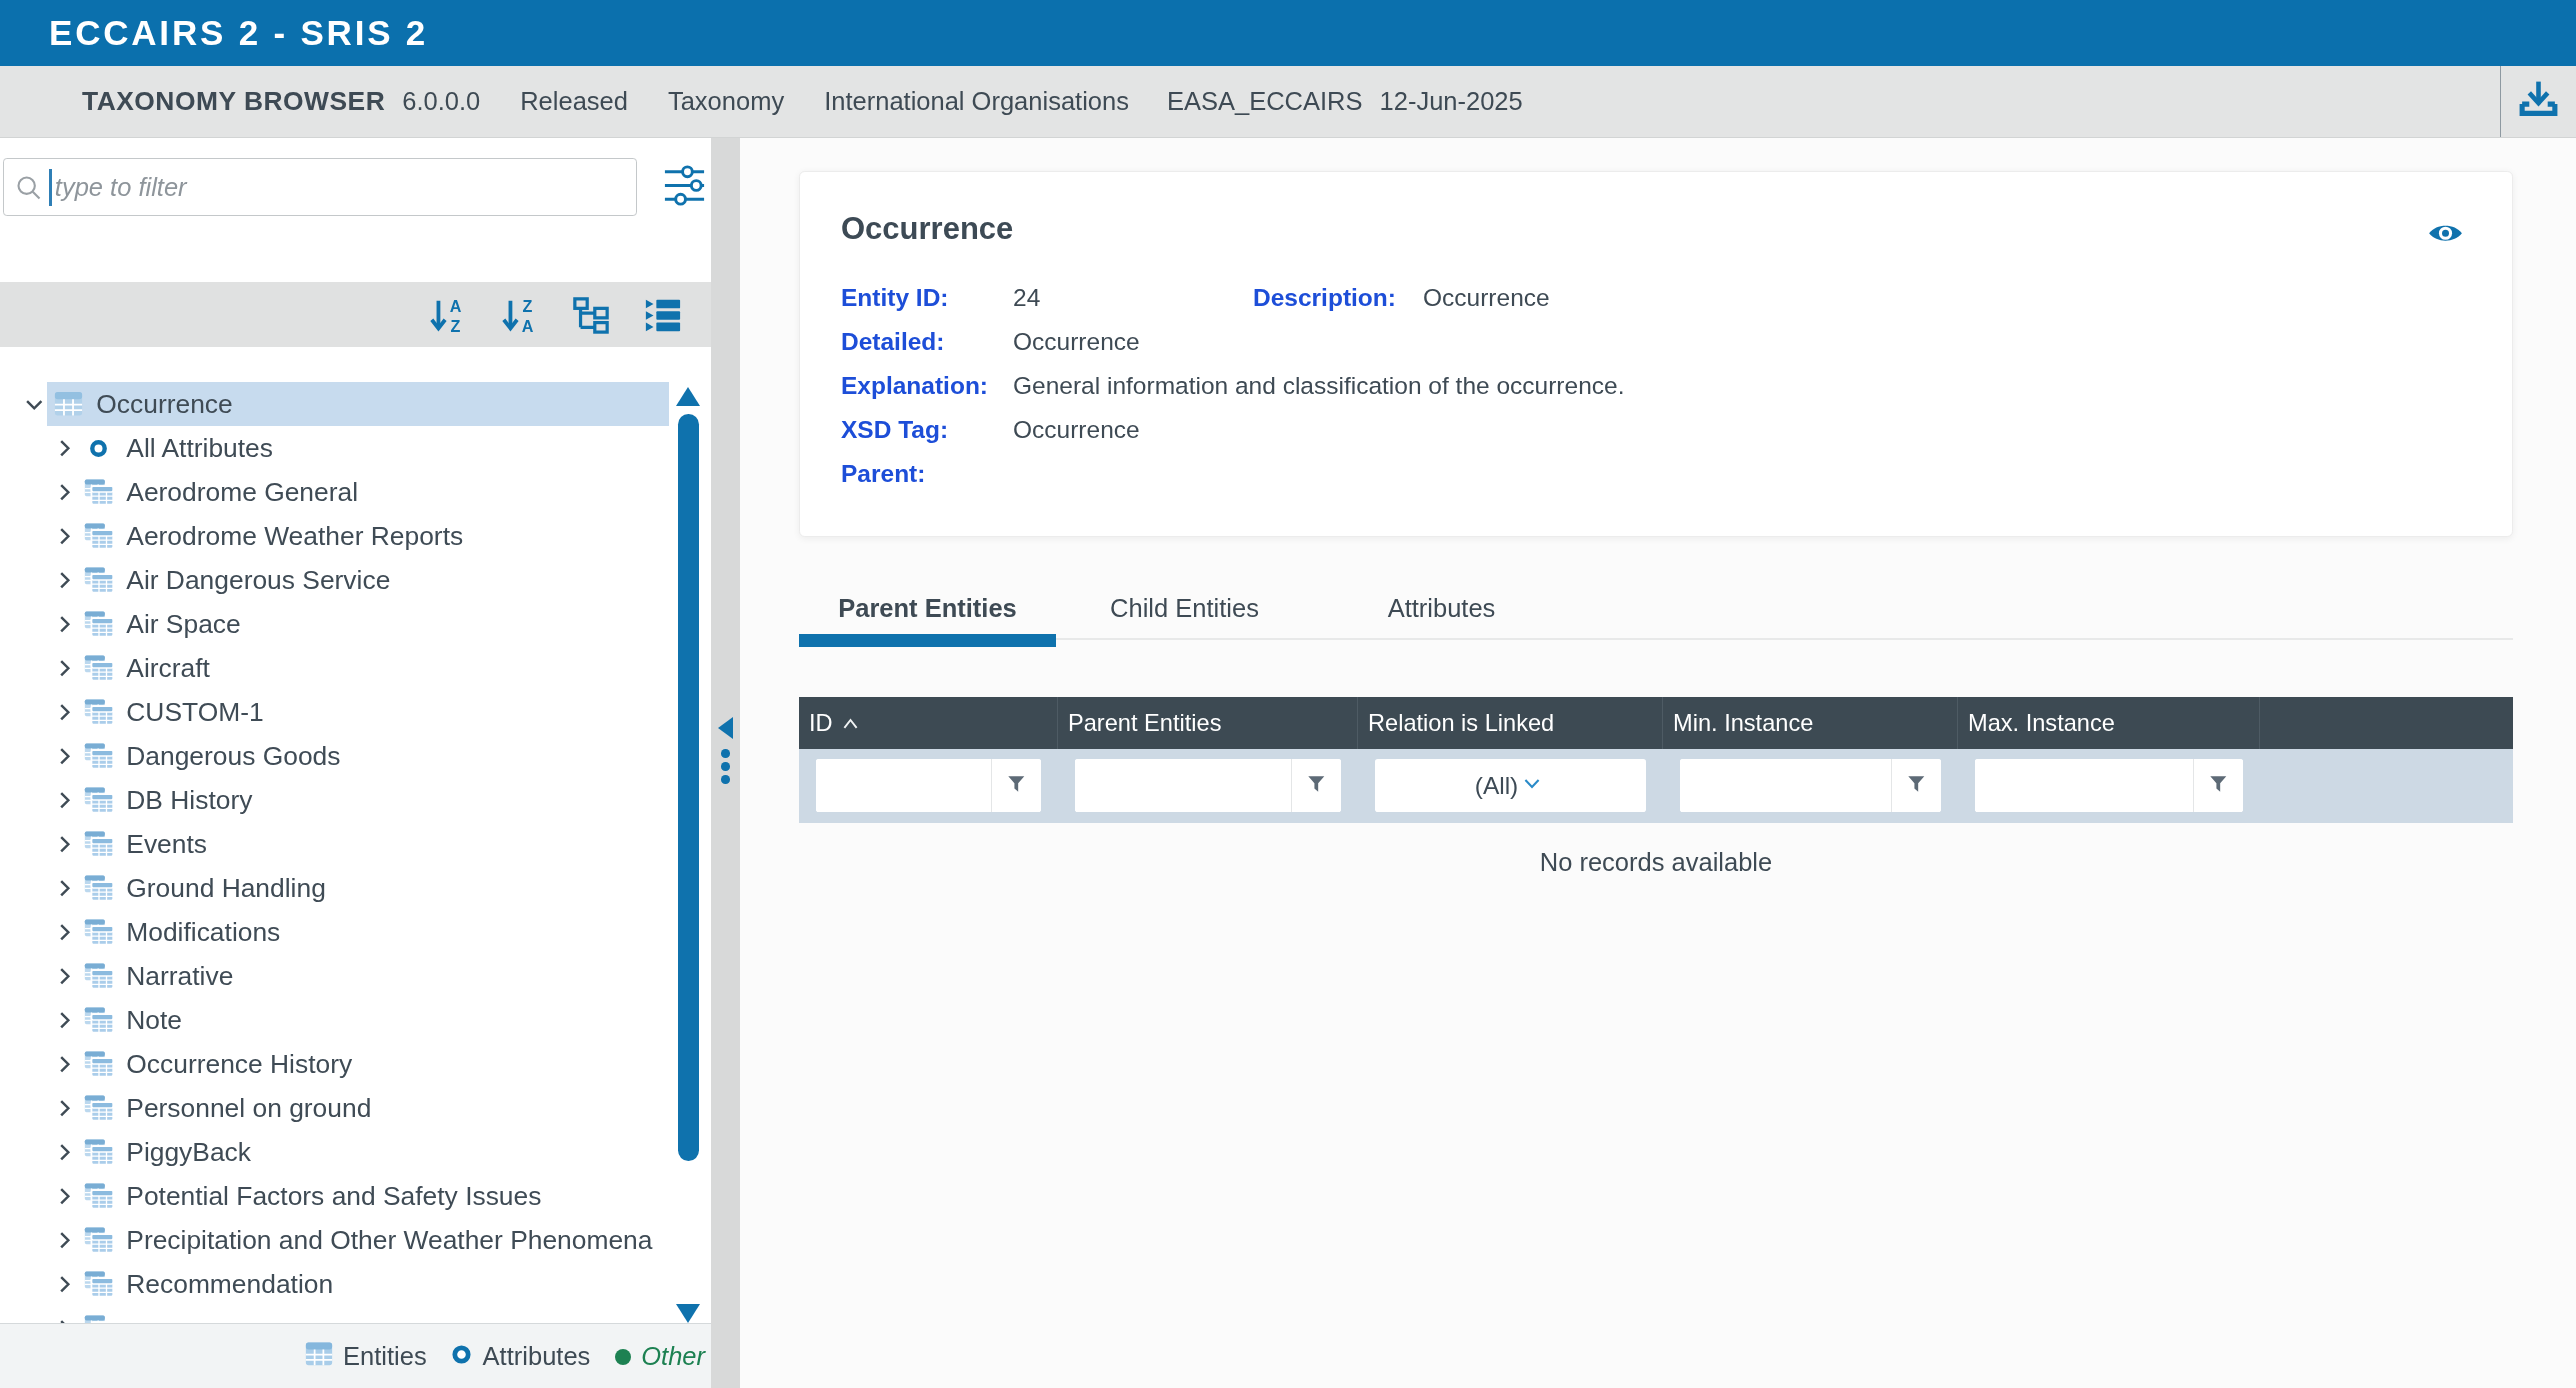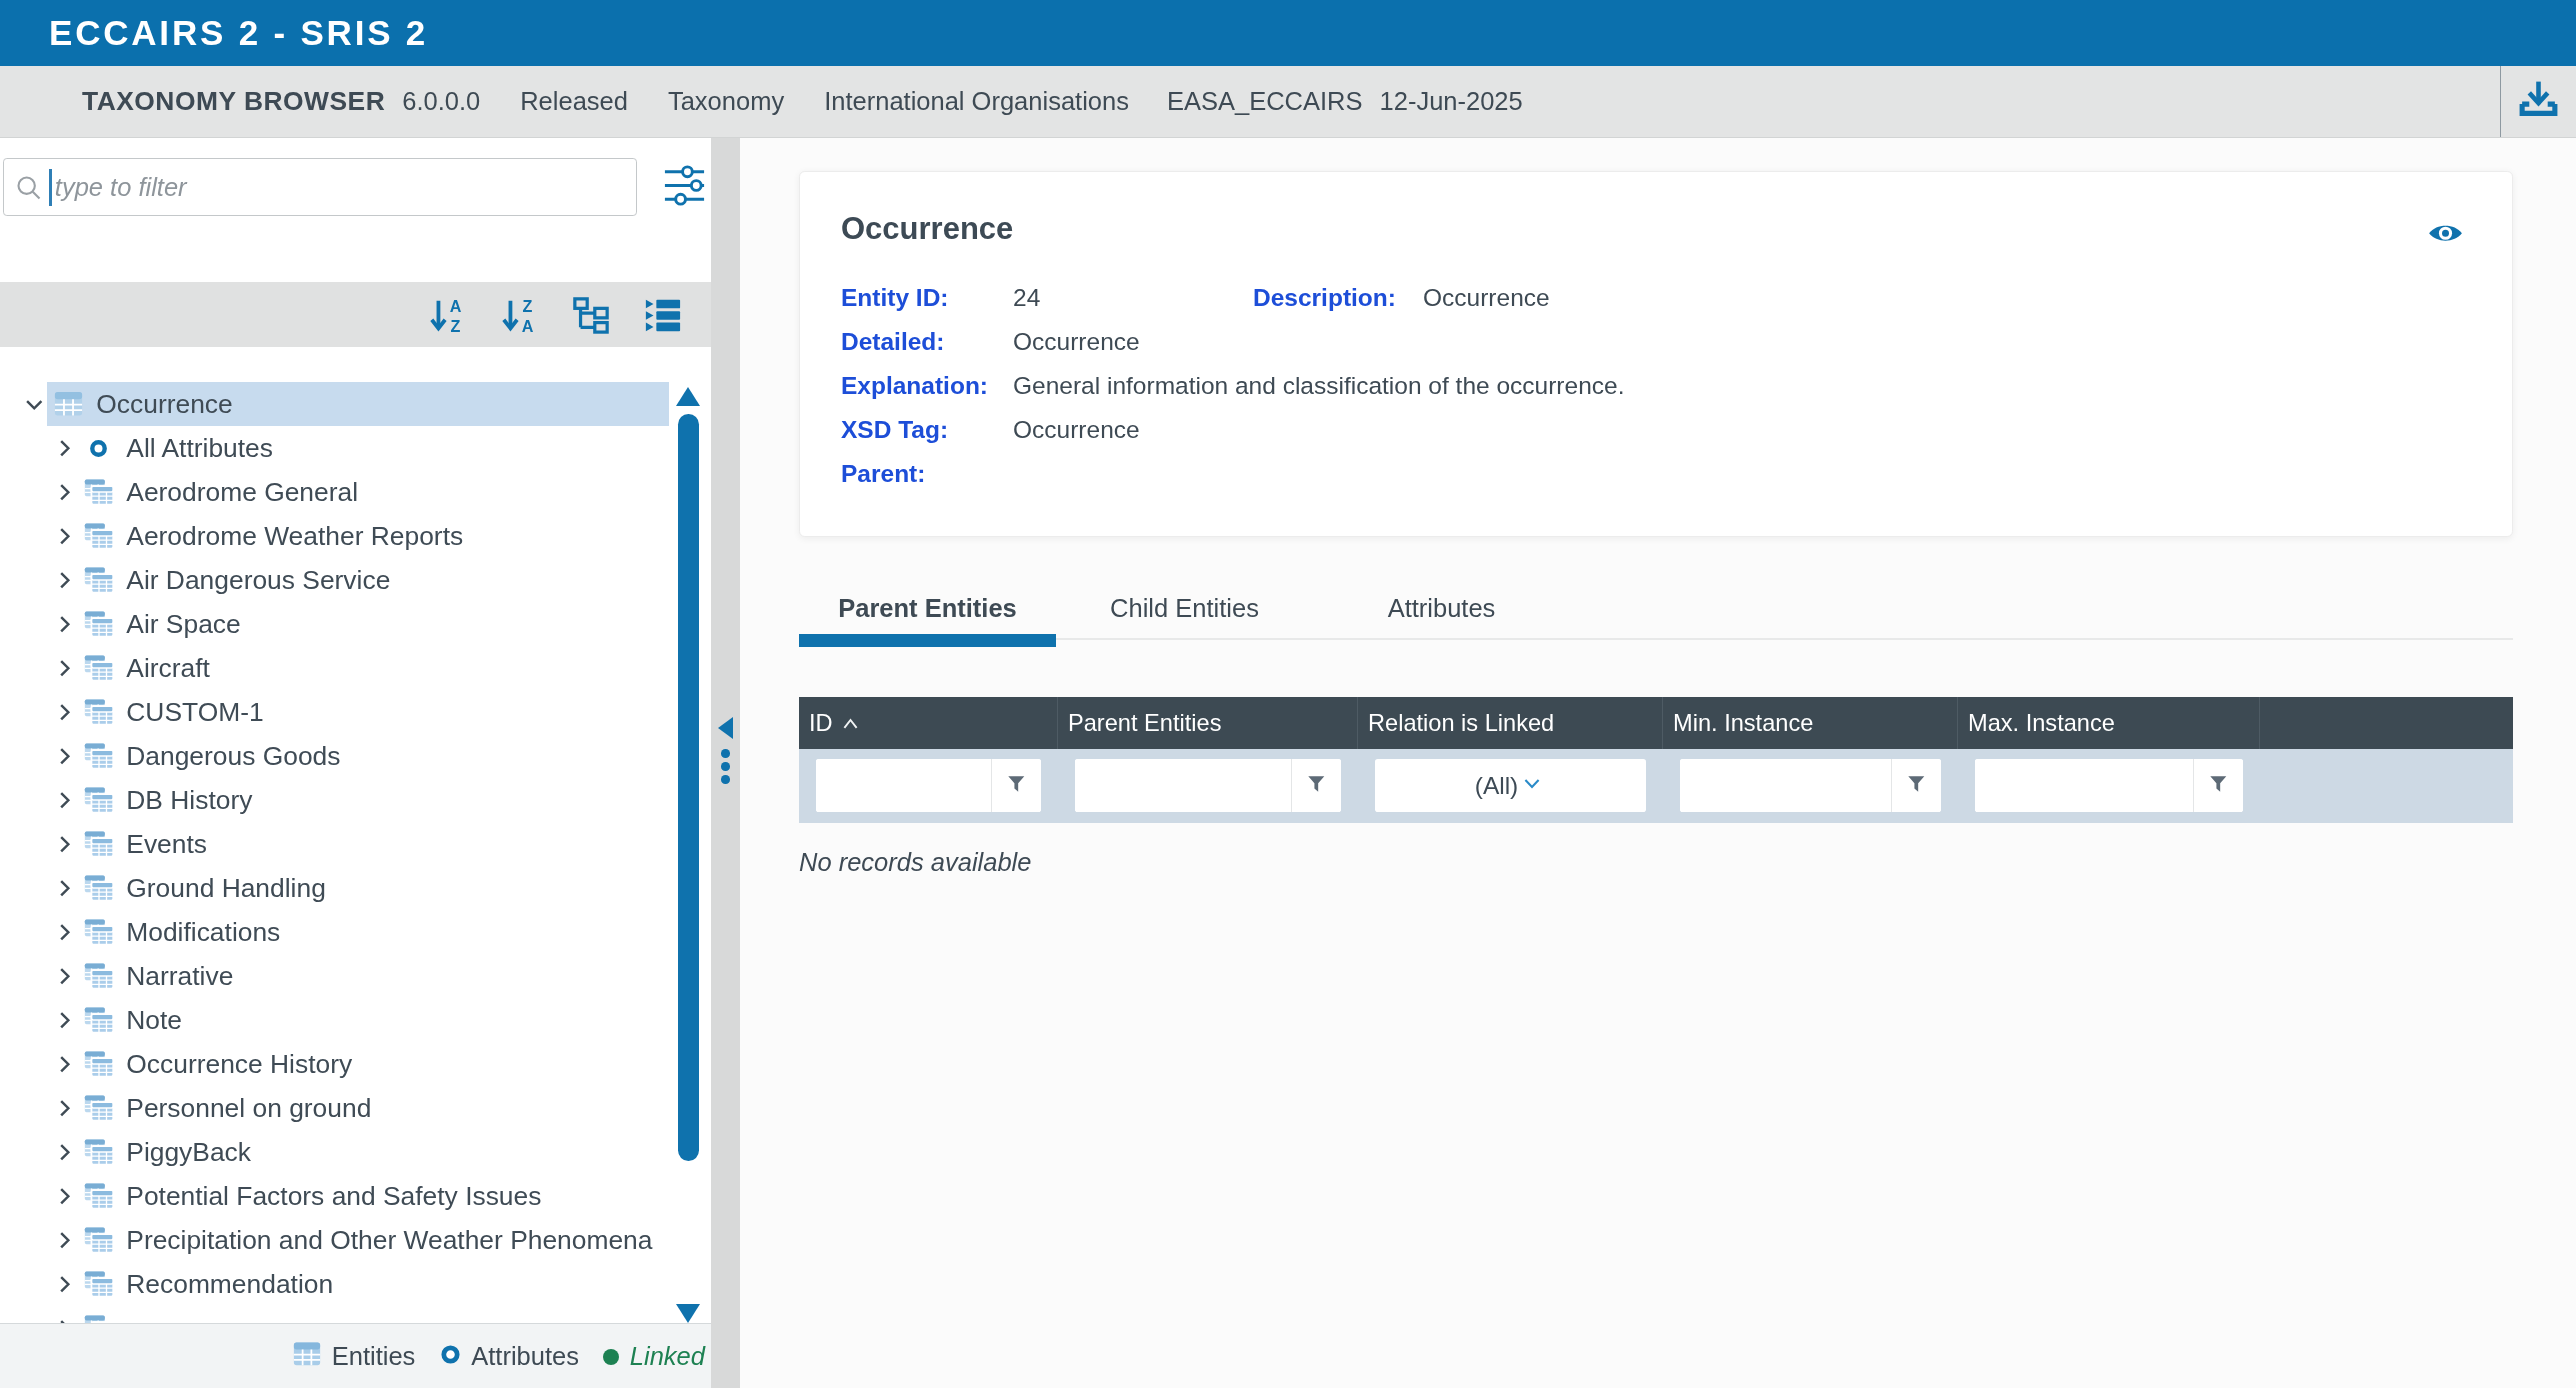--- a/index.html
+++ b/index.html
@@ -97,21 +97,21 @@
       box-sizing:border-box;cursor:pointer;}
   .th:last-child{border-right:none;}
   .th .caret{margin-left:7.5px;display:flex;}
   .frow-filter{height:74px;background:#cdd9e4;}
   .fcell{position:relative;}
   .igroup{position:absolute;left:17px;right:17px;top:10.4px;height:53px;background:#fff;border-radius:2.8px;display:flex;overflow:hidden;}
   .igroup .ibox{flex:1;}
   .igroup .fbtn{width:49px;border-left:0.9px solid #e4e6e7;display:flex;align-items:center;justify-content:center;cursor:pointer;background:#fff;}
   .selbox{position:absolute;left:17px;right:17px;top:10.4px;height:53px;background:#fff;border-radius:2.8px;display:flex;
           align-items:center;justify-content:center;padding:0 15px;box-sizing:border-box;font-size:24.5px;color:#3d4a55;cursor:pointer;}
-  .empty-msg{margin-top:24.5px;font-size:25.5px;color:#3e4a54;width:1714px;font-style:italic;}
+  .empty-msg{margin-top:24.5px;text-align:center;font-size:25.5px;color:#3e4a54;width:1714px;}
 </style>
 </head>
 <body>
 
 <div class="topbar">
   <div class="logo">ECCAIRS 2 - SRIS 2</div>
 </div>
 
 <div class="navbar">
   <span class="nv-title">TAXONOMY BROWSER</span>
@@ -739,21 +739,21 @@
       <span class="leg">
         <span>
           <svg width="21" height="21" viewBox="0 0 22 22">
             <circle cx="11" cy="11" r="7" fill="#fff" stroke="#0f72ad" stroke-width="5"></circle>
           </svg>
         </span>
         <span class="t">Attributes</span>
       </span>
       <span class="leg">
         <span class="linked-dot"></span>
-        <span class="t linked-text">Linked</span>
+        <span class="t linked-text">Other</span>
       </span>
     </div>
   </div>
 
   <div class="divider">
     <div class="collapse-arrow"></div>
     <div class="drag-dots">
         <i></i>
         <i></i>
         <i></i>

